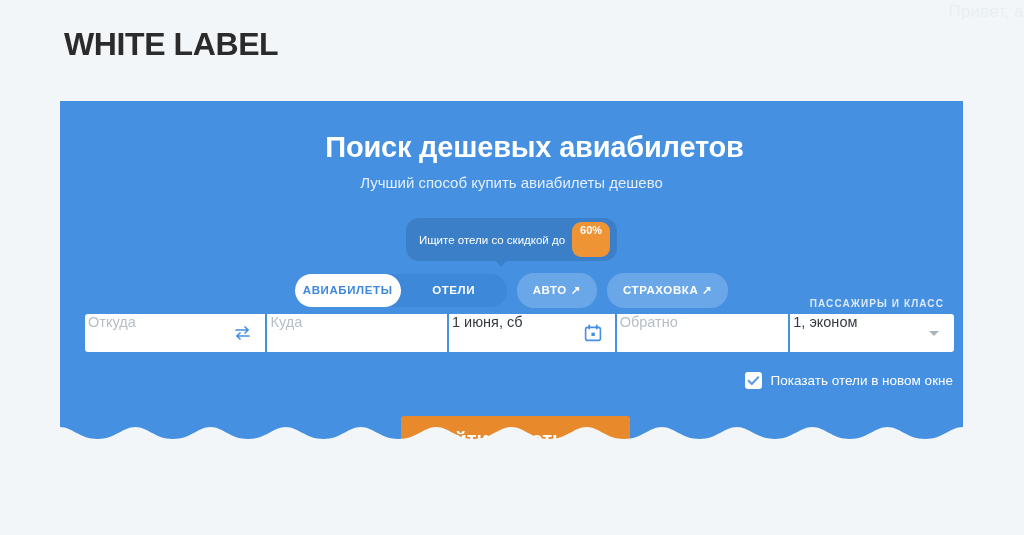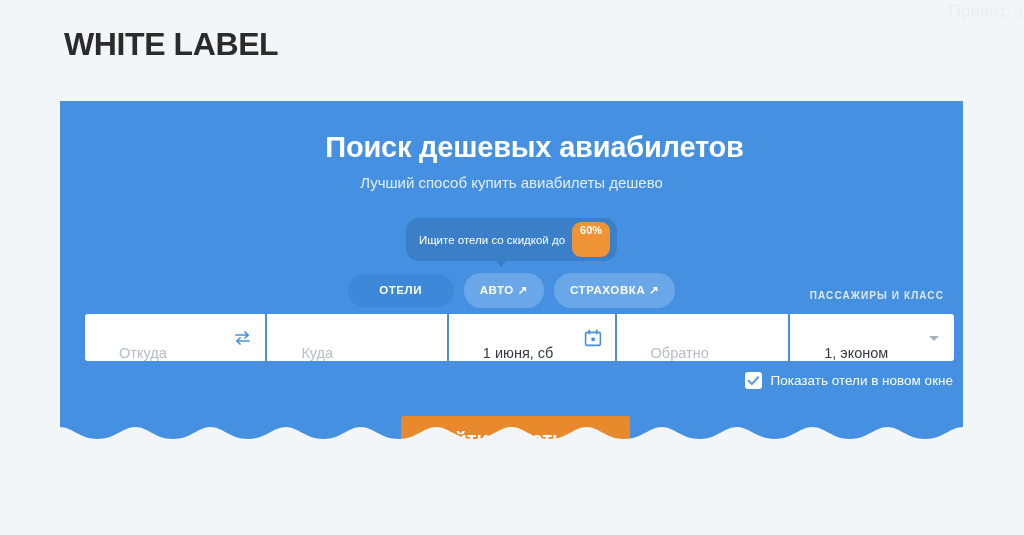--- a/index.html
+++ b/index.html
@@ -144,45 +144,45 @@
     letter-spacing: .6px;
     border-radius: 17px;
     padding: 10px 16px 11px;
     cursor: pointer;
   }
 
   
   .pax-label {
     position: absolute;
     right: 19px;
-    top: 189px;
+    top: 197px;
     color: #dce9f8;
     font-size: 10px;
     font-weight: bold;
     letter-spacing: 1.1px;
     text-align: center;
   }
 
   
   .form-row {
     position: absolute;
     left: 25px;
     top: 213px;
     width: 869px;
     height: 47px;
     display: flex;
     gap: 2px;
   }
   .field {
     background: #ffffff;
-    height: 47px;
+    height: 38px;
     box-sizing: border-box;
     display: flex;
-    align-items: flex-end;
-    padding: 0 34px;
+    align-items: flex-start;
+    padding: 0 3px;
     position: relative;
     cursor: text;
   }
   .field.origin      { width: 183px; border-radius: 3px 0 0 3px; }
   .field.destination { width: 182px; }
   .field.depart      { width: 168px; }
   .field.ret         { width: 174px; }
   .field.pax         { width: 166px; border-radius: 0 3px 3px 0; cursor: pointer; }
 
   .ph    { color: #b6bdc4; font-size: 14.5px; }
@@ -299,20 +299,21 @@
   <div class="badge-wrap">
     <div class="badge">
       <span class="badge-text">Ищите отели со скидкой до</span>
       <span class="badge-pill">60%</span>
       <span class="badge-tail"></span>
     </div>
   </div>
 
   <div class="tabs">
     <div class="tabs-group">
+      <div class="tab active">АВИАБИЛЕТЫ</div>
       <div class="tab">ОТЕЛИ</div>
     </div>
     <div class="tab-ext">АВТО ↗</div>
     <div class="tab-ext">СТРАХОВКА ↗</div>
   </div>
 
   <div class="pax-label">ПАССАЖИРЫ И КЛАСС</div>
 
   <div class="form-row">
 

